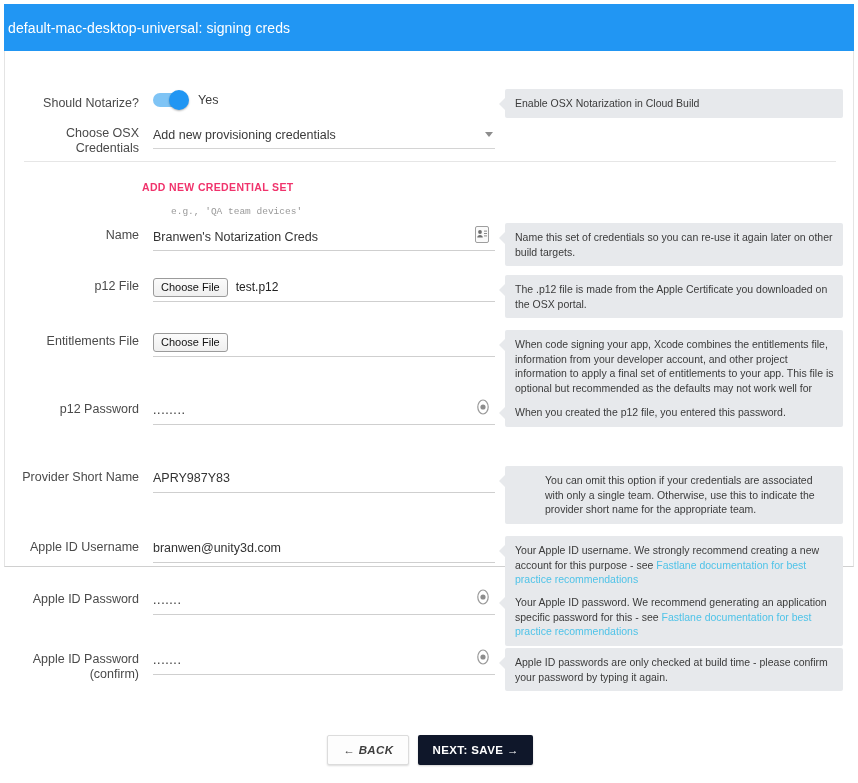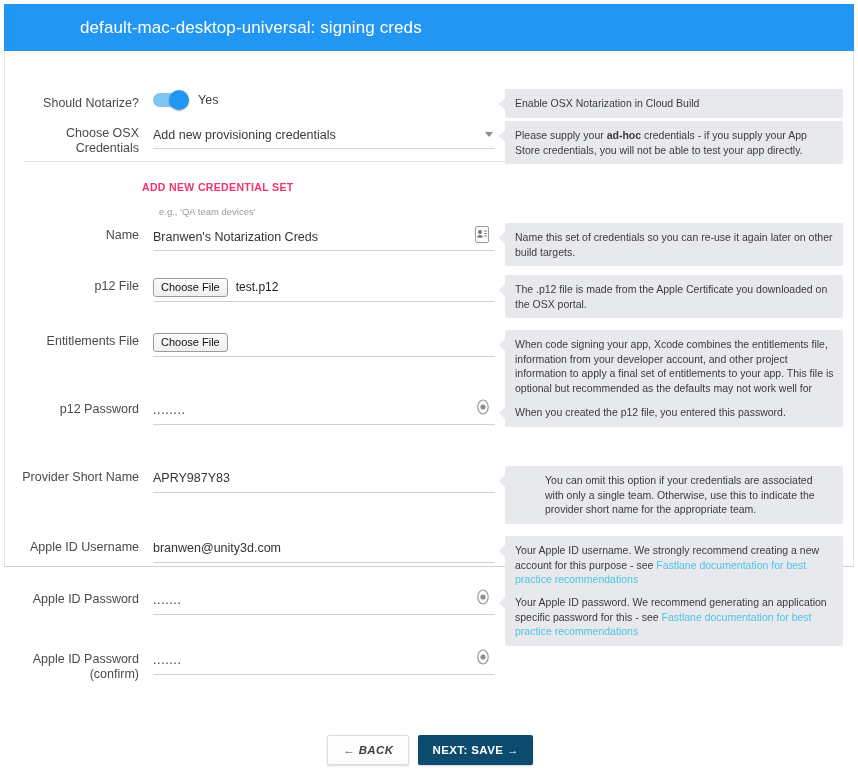--- a/index.html
+++ b/index.html
@@ -30,26 +30,25 @@
     left: 4px;
     top: 4px;
     width: 850px;
     height: 47px;
     background: #2196f3;
     display: flex;
     align-items: center;
   }
   .header-title {
     color: #ffffff;
-    font-size: 17px;
+    font-size: 14px;
     font-weight: 400;
     letter-spacing: 0.1px;
-    padding-left: 28px;
-    white-space: nowrap;
-    margin-left: 48px;
+    padding-left: 4px;
+    white-space: nowrap;
   }
 
   
   .card {
     position: absolute;
     left: 4px;
     top: 51px;
     width: 850px;
     height: 516px;
     background: #ffffff;
@@ -89,21 +88,22 @@
   }
   .fieldtext {
     font-size: 12.5px;
     color: #333333;
     white-space: nowrap;
   }
   .hinttext {
     font-size: 9.5px;
     color: #9a9a9a;
     position: absolute;
-    left: 154px;
+    left: 166px;
+    font-family: Liberation Mono, monospace;
   }
   .dots {
     font-size: 12.5px;
     color: #333333;
     letter-spacing: 0.6px;
     font-family: "Liberation Sans", sans-serif;
   }
 
   
   .toggle-wrap {
@@ -274,21 +274,21 @@
     font-size: 11.5px;
     font-weight: 700;
     letter-spacing: 0.4px;
     color: #3d3d3d;
     padding: 8px 15px;
     cursor: pointer;
     white-space: nowrap;
     font-style: italic;
   }
   .btn-next {
-    background: #0c4a6e;
+    background: #0f172a;
     border: none;
     border-radius: 2px;
     box-shadow: 0 1px 2px rgba(0,0,0,0.18);
     font-size: 11.5px;
     font-weight: 700;
     letter-spacing: 0.4px;
     color: #ffffff;
     padding: 9px 14px;
     cursor: pointer;
     white-space: nowrap;
@@ -318,23 +318,20 @@
       </div>
     </div>
 
     <div class="row" style="top:70px;height:48px;">
       <div class="lbl" style="top:5px;">Choose OSX Credentials</div>
       <div class="ctrl" style="top:0px;">
         <div class="select-row">
           <span class="sel-val">Add new provisioning credentials</span>
           <span class="caret"></span>
         </div>
-      </div>
-      <div class="tip" style="top:0px;">
-        <span>Please supply your </span><b>ad-hoc</b><span> credentials - if you supply your App Store credentials, you will not be able to test your app directly.</span>
       </div>
     </div>
 
     <div class="divider" style="top:110px;"></div>
 
     <div class="addlink" style="top:130px;">ADD NEW CREDENTIAL SET</div>
 
     <div class="hinttext" style="top:155px;">e.g., 'QA team devices'</div>
     <div class="row" style="top:172px;height:44px;">
       <div class="lbl" style="top:5px;">Name</div>
@@ -457,20 +454,23 @@
         <div class="underline" style="position:relative;height:29px;">
           <span class="dots">.......</span>
           <span class="eye-icon">
             <svg width="16" height="18" viewBox="0 0 16 18">
               <ellipse cx="8" cy="9" rx="5.2" ry="7" fill="none" stroke="#9a9a9a" stroke-width="1.2"></ellipse>
               <circle cx="8" cy="9" r="2.6" fill="#8d8d8d"></circle>
             </svg>
           </span>
         </div>
       </div>
+      <div class="tip" style="top:2px;">
+        <span>Apple ID passwords are only checked at build time - please confirm your password by typing it again.</span>
+      </div>
     </div>
 
     <div class="footer">
       <div class="btn-back">← BACK</div>
       <div class="btn-next">NEXT: SAVE →</div>
     </div>
 
   </div>
 </div>
 

